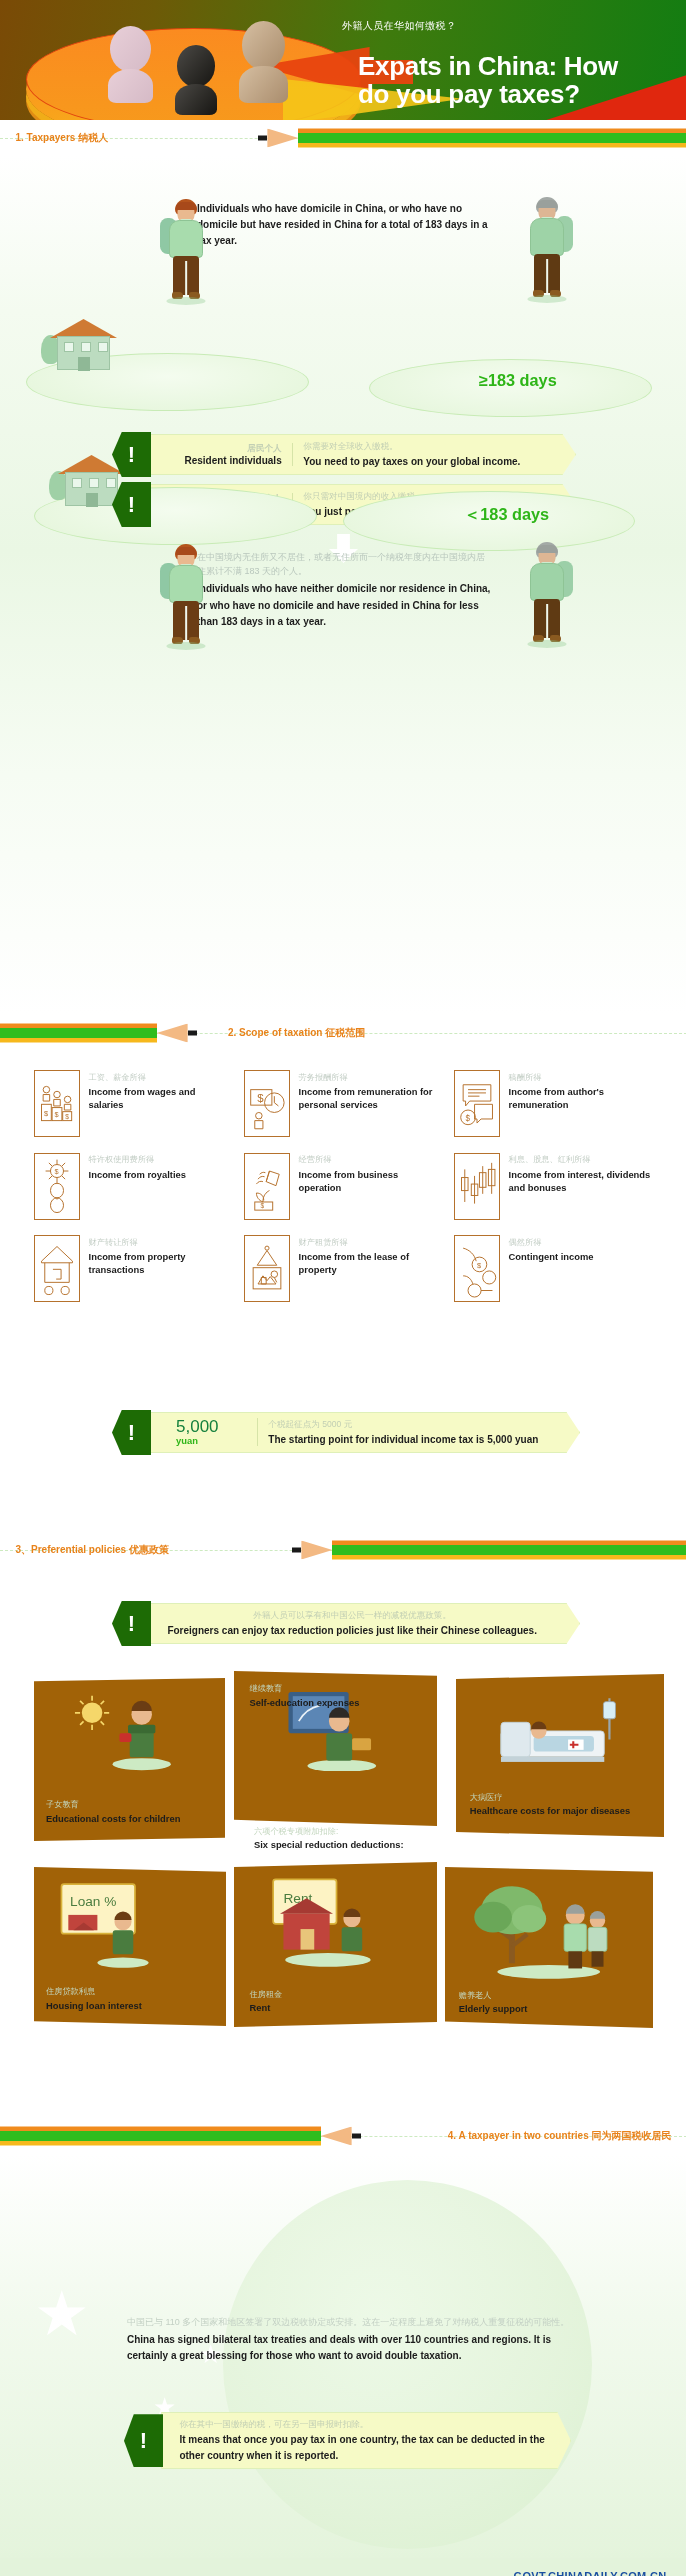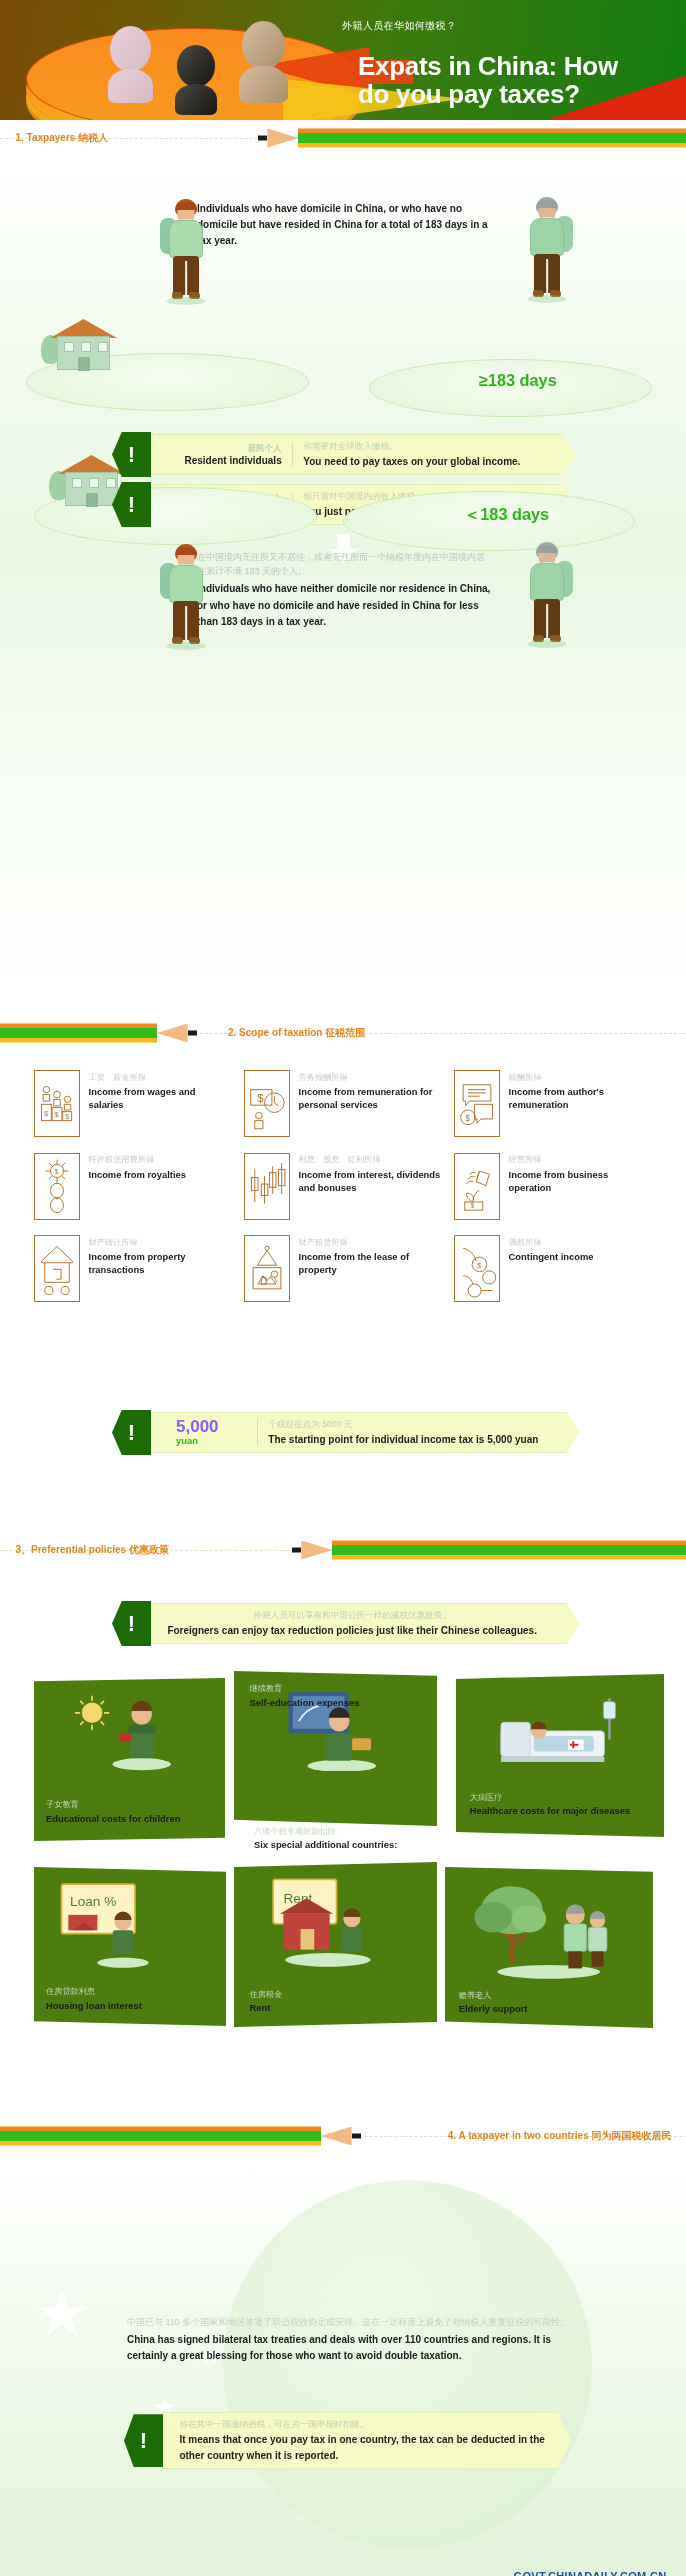--- a/index.html
+++ b/index.html
@@ -127,21 +127,21 @@
   .banner-body { flex:1; background:#f6fac6; min-height:39px; display:flex; align-items:center;
                  padding:5.2px 20.6px 5.2px 13.7px; margin-left:-1.7px;
                  clip-path: polygon(0 0, calc(100% - 13.7px) 0, 100% 50%, calc(100% - 13.7px) 100%, 0 100%);
                  border:0.9px solid #dff0b8; }
   .banner-lab { color:#1c1c1c; font-size:10px; font-weight:700; text-align:right; padding-right:10.3px;
                 border-right:0.9px solid #d6e4a8; flex:0 0 auto; }
   .banner-lab .bl-cn { color:#c2cfb4; font-weight:600; font-size:8.6px; display:block; }
   .banner-msg { padding-left:10.3px; }
   .banner-msg .bm-cn { color:#c2cfb4; font-size:8.6px; display:block; line-height:1.5; }
   .banner-msg .bm-en { color:#1c1c1c; font-size:10px; font-weight:600; line-height:1.5; }
-  .banner-num { color:#8b5cf6; font-size:17px; font-weight:700; line-height:1; }
+  .banner-num { color:#15803d; font-size:17px; font-weight:400; line-height:1; }
   .banner-num-unit { color:#2eb518; font-size:9.4px; font-weight:700; }
 
   .down-arrow { position:absolute; width:29px; height:29px; background:#ffffff;
                 clip-path: polygon(28% 0, 72% 0, 72% 52%, 100% 52%, 50% 100%, 0 52%, 28% 52%); }
 
   
   .s2 { position:relative; height:481px; background:#fff; }
   .grid3 { position:absolute; left:34px; top:19px; width:618px;
            display:grid; grid-template-columns:repeat(3,1fr); gap:15.5px 12px; }
   .card { display:flex; gap:8.6px; align-items:flex-start; }
@@ -149,21 +149,21 @@
              border:1.2px solid #b5712c; background:#fff; }
   .card-ic::after{ content:""; position:absolute; left:-4.3px; bottom:-6px; width:38px; height:45px;
                    background:#d8f2cf; clip-path: polygon(0 100%, 100% 100%, 100% 0); z-index:-1; }
   .card-tx { padding-top:1.7px; }
   .card-cn { color:#c2cdc4; font-size:8.2px; line-height:1.45; }
   .card-en { color:#1c1c1c; font-size:9.4px; font-weight:600; line-height:1.4; margin-top:1.7px; }
   .ic-svg { width:100%; height:100%; display:block; }
 
   
   .s3 { position:relative; height:550px; background:#fff; }
-  .tile { position:absolute; background:#4d7c0f; overflow:hidden; }
+  .tile { position:absolute; background:#a16207; overflow:hidden; }
   .tile-cn { color:#c3d6be; font-size:8.2px; }
   .tile-en { color:#1c1c1c; font-size:9.4px; font-weight:600; line-height:1.45; margin-top:1.7px; }
   .center-note { position:absolute; text-align:left; }
   .cn-cn { color:#c3d6be; font-size:8.2px; }
   .cn-en { color:#1c1c1c; font-size:9.4px; font-weight:700; margin-top:1.7px; }
 
   
   .s4 { position:relative; height:404px;
         background:linear-gradient(180deg,#ffffff 0%,#f2faee 40%,#e9f6e2 80%,#e4f4dc 100%); }
   .globe { position:absolute; left:223px; top:26px; width:369px; height:369px; border-radius:50%;
@@ -432,51 +432,51 @@
         </div>
         <div class="card-tx">
           <div class="card-cn">特许权使用费所得</div>
           <div class="card-en">Income from royalties</div>
         </div>
       </div>
 
       <div class="card">
         <div class="card-ic">
           <svg class="ic-svg" viewBox="0 0 54 78" fill="none" stroke="#b5712c" stroke-width="1.2">
+            <path d="M30 20l12 4-4 14-12-5z"></path>
+              <path d="M30 20l-4 13"></path>
+            <path d="M16 30c2-3 5-4 8-3M14 36c2-3 5-4 8-3M18 24c2-2 4-3 7-2"></path>
+            <path d="M22 58c0-8 4-12 8-14"></path>
+              <path d="M22 58c-5-2-8-6-8-11 6 0 9 4 9 9"></path>
+            <rect x="12" y="58" width="22" height="10"></rect>
+              <text x="19" y="66" font-size="8" fill="#b5712c" stroke="none">$</text>
+          </svg>
+        </div>
+        <div class="card-tx">
+          <div class="card-cn">经营所得</div>
+          <div class="card-en">Income from business operation</div>
+        </div>
+      </div>
+
+      <div class="card">
+        <div class="card-ic">
+          <svg class="ic-svg" viewBox="0 0 54 78" fill="none" stroke="#b5712c" stroke-width="1.2">
             <path d="M12 18v40"></path>
               <rect x="8" y="28" width="8" height="16"></rect>
             <path d="M24 26v34"></path>
               <rect x="20" y="36" width="8" height="14"></rect>
             <path d="M34 14v34"></path>
               <rect x="30" y="22" width="8" height="18"></rect>
             <path d="M45 10v38"></path>
               <rect x="41" y="18" width="8" height="20"></rect>
           </svg>
         </div>
         <div class="card-tx">
           <div class="card-cn">利息、股息、红利所得</div>
           <div class="card-en">Income from interest, dividends and bonuses</div>
-        </div>
-      </div>
-
-      <div class="card">
-        <div class="card-ic">
-          <svg class="ic-svg" viewBox="0 0 54 78" fill="none" stroke="#b5712c" stroke-width="1.2">
-            <path d="M30 20l12 4-4 14-12-5z"></path>
-              <path d="M30 20l-4 13"></path>
-            <path d="M16 30c2-3 5-4 8-3M14 36c2-3 5-4 8-3M18 24c2-2 4-3 7-2"></path>
-            <path d="M22 58c0-8 4-12 8-14"></path>
-              <path d="M22 58c-5-2-8-6-8-11 6 0 9 4 9 9"></path>
-            <rect x="12" y="58" width="22" height="10"></rect>
-              <text x="19" y="66" font-size="8" fill="#b5712c" stroke="none">$</text>
-          </svg>
-        </div>
-        <div class="card-tx">
-          <div class="card-cn">经营所得</div>
-          <div class="card-en">Income from business operation</div>
         </div>
       </div>
 
       <div class="card">
         <div class="card-ic">
           <svg class="ic-svg" viewBox="0 0 54 78" fill="none" stroke="#b5712c" stroke-width="1.2">
             <path d="M27 12L8 30v2h38v-2z"></path>
               <path d="M12 32v24h30V32"></path>
             <path d="M22 40h10v12h-6"></path>
             <circle cx="17" cy="66" r="5"></circle>
@@ -614,21 +614,21 @@
         <rect x="22" y="74" width="120" height="6" fill="#c3d2d8"></rect>
       </svg>
       <div style="position:absolute;left:13.7px;bottom:19px;width:180px;">
         <div class="tile-cn">大病医疗</div>
         <div class="tile-en">Healthcare costs for major diseases</div>
       </div>
     </div>
 
     <div class="center-note" style="left:254px; top:258px; width:172px;">
       <div class="cn-cn">六项个税专项附加扣除:</div>
-      <div class="cn-en">Six special additional countries:</div>
+      <div class="cn-en">Six special reduction deductions:</div>
     </div>
 
     <div class="tile" style="left:34px; top:299px; width:192px; height:159px; clip-path:polygon(0 0,100% 3%,100% 100%,0 97%);">
       <svg style="position:absolute;left:22px;top:12px;" width="146" height="94" viewBox="0 0 170 110">
         <rect x="6" y="6" width="86" height="58" rx="3" fill="#fdf3c4" stroke="#d9b23a" stroke-width="2"></rect>
         <text x="16" y="32" font-size="16" font-family="Liberation Sans, sans-serif" fill="#4a7c3f">Loan %</text>
         <rect x="14" y="42" width="34" height="18" fill="#c0443c"></rect>
         <path d="M20 60l12-9 12 9z" fill="#a63a33"></path>
         <circle cx="78" cy="50" r="10" fill="#e9b98f"></circle>
         <path d="M68 48a10 10 0 0120 0z" fill="#6b3d14"></path>

